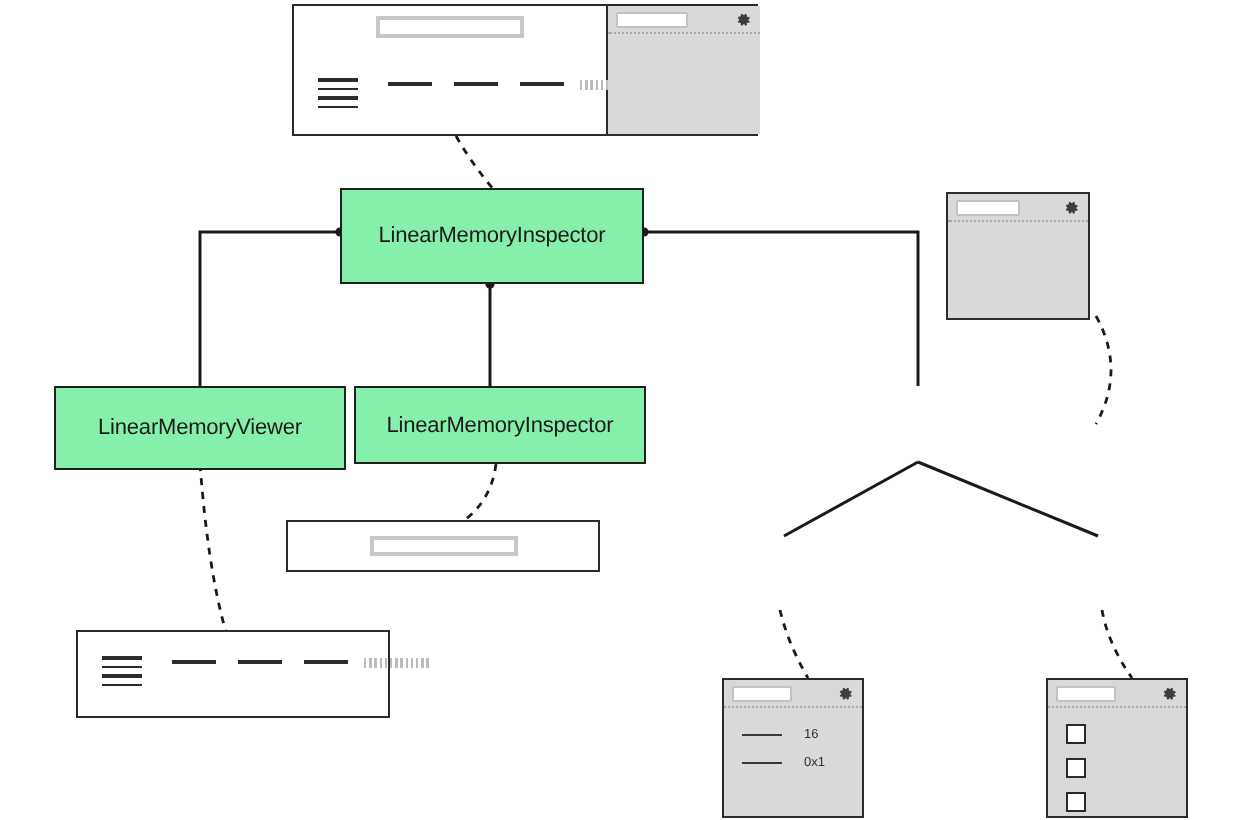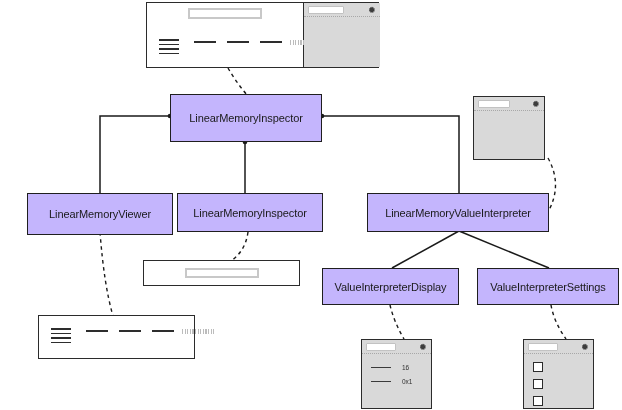--- a/index.html
+++ b/index.html
@@ -21,21 +21,21 @@
     position: absolute;
     left: 0;
     top: 0;
     width: 622px;
     height: 410px;
     pointer-events: none;
   }
   .node {
     position: absolute;
     box-sizing: border-box;
-    background: #c4b5fd;
+    background: #86efac;
     border: 1.4px solid #1f1f1f;
     display: flex;
     align-items: center;
     justify-content: center;
     color: #1a1a1a;
     font-size: 11px;
     letter-spacing: -0.1px;
     white-space: nowrap;
     z-index: 3;
   }
@@ -233,25 +233,22 @@
       </span>
     </div>
   </div>
 
   <div class="node" style="left:170px; top:94px; width:152px; height:48px;">LinearMemoryInspector</div>
 
   <div class="node" style="left:27px; top:193px; width:146px; height:42px;">LinearMemoryViewer</div>
 
   <div class="node" style="left:177px; top:193px; width:146px; height:39px;">LinearMemoryInspector</div>
 
-  <div class="node" style="left:367px; top:193px; width:182px; height:39px;">LinearMemoryValueInterpreter</div>
-
-  <div class="node" style="left:322px; top:268px; width:137px; height:37px;">ValueInterpreterDisplay</div>
-
-  <div class="node" style="left:477px; top:268px; width:142px; height:37px;">ValueInterpreterSettings</div>
+
+
 
   <div class="mock" style="left:143px; top:260px; width:157px; height:26px;">
     <div class="center-input"></div>
   </div>
 
   <div class="mock" style="left:38px; top:315px; width:157px; height:44px;">
     <div class="rowlabels" style="top:12px;">
       <div class="bar"></div>
       <div class="bar"></div>
       <div class="bar"></div>

